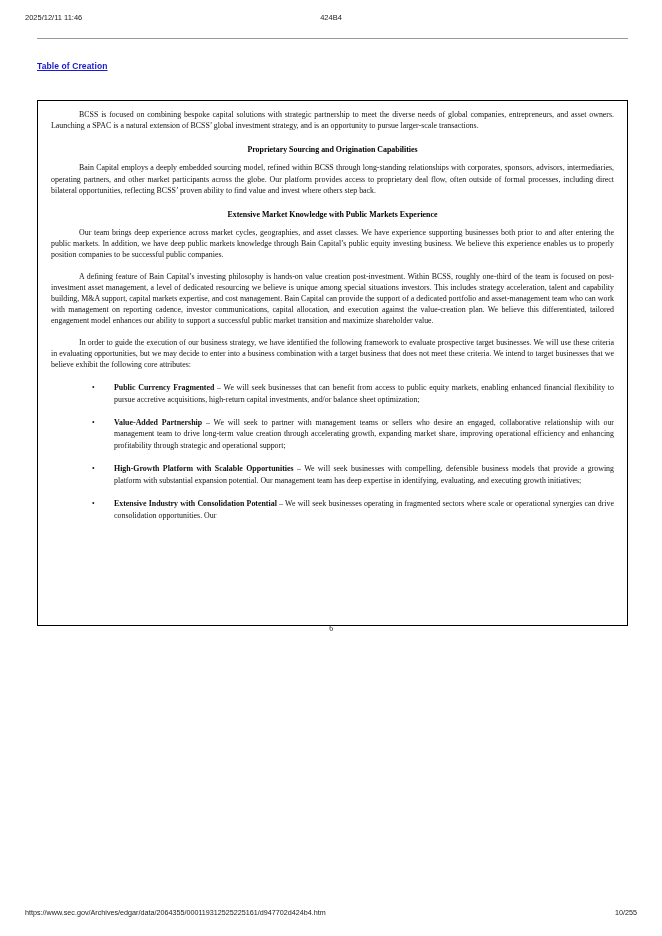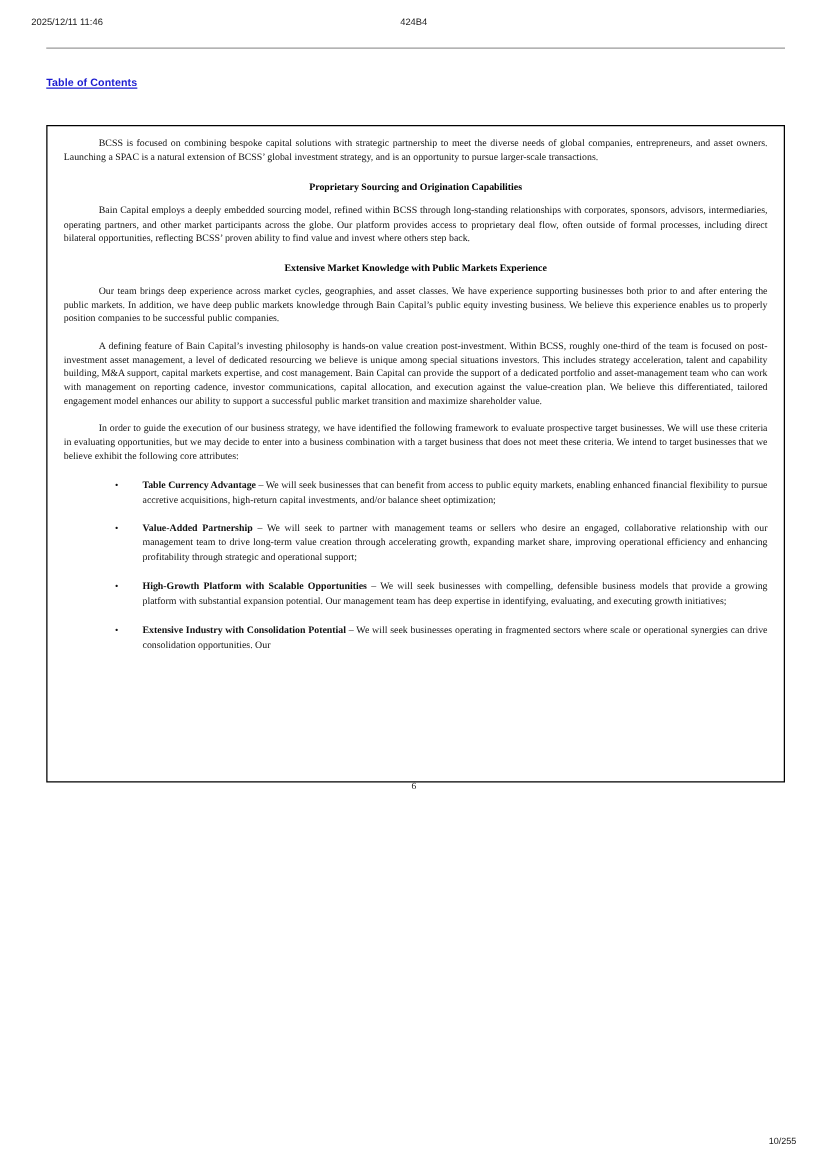--- a/index.html
+++ b/index.html
@@ -173,41 +173,41 @@
 </head>
 <body>
 
 <div class="print-header">
   <span class="ph-left">2025/12/11 11:46</span>
   <span class="ph-center">424B4</span>
 </div>
 
 <div class="header-rule"></div>
 
-<a class="toc-link" href="#">Table of Contents</a>
+<a class="toc-link" href="#">Table of Creation</a>
 
 <div class="page-box">
   <div class="page-inner">
 
     <p class="body-para">BCSS is focused on combining bespoke capital solutions with strategic partnership to meet the diverse needs of global companies, entrepreneurs, and asset owners. Launching a SPAC is a natural extension of BCSS’ global investment strategy, and is an opportunity to pursue larger-scale transactions.</p>
 
     <h3 class="sec-head-italic">Proprietary Sourcing and Origination Capabilities</h3>
     <p class="body-para">Bain Capital employs a deeply embedded sourcing model, refined within BCSS through long-standing relationships with corporates, sponsors, advisors, intermediaries, operating partners, and other market participants across the globe. Our platform provides access to proprietary deal flow, often outside of formal processes, including direct bilateral opportunities, reflecting BCSS’ proven ability to find value and invest where others step back.</p>
 
     <h3 class="sec-head-italic">Extensive Market Knowledge with Public Markets Experience</h3>
     <p class="body-para">Our team brings deep experience across market cycles, geographies, and asset classes. We have experience supporting businesses both prior to and after entering the public markets. In addition, we have deep public markets knowledge through Bain Capital’s public equity investing business. We believe this experience enables us to properly position companies to be successful public companies.</p>
 
     <p class="body-para">A defining feature of Bain Capital’s investing philosophy is hands-on value creation post-investment. Within BCSS, roughly one-third of the team is focused on post-investment asset management, a level of dedicated resourcing we believe is unique among special situations investors. This includes strategy acceleration, talent and capability building, M&amp;A support, capital markets expertise, and cost management. Bain Capital can provide the support of a dedicated portfolio and asset-management team who can work with management on reporting cadence, investor communications, capital allocation, and execution against the value-creation plan. We believe this differentiated, tailored engagement model enhances our ability to support a successful public market transition and maximize shareholder value.</p>
 
     <p class="body-para">In order to guide the execution of our business strategy, we have identified the following framework to evaluate prospective target businesses. We will use these criteria in evaluating opportunities, but we may decide to enter into a business combination with a target business that does not meet these criteria. We intend to target businesses that we believe exhibit the following core attributes:</p>
 
     <ul class="criteria-list">
       <li>
         <span class="bullet-mark">•</span>
-        <span class="crit-term">Table Currency Advantage</span><span class="crit-text"> – We will seek businesses that can benefit from access to public equity markets, enabling enhanced financial flexibility to pursue accretive acquisitions, high-return capital investments, and/or balance sheet optimization;</span>
+        <span class="crit-term">Public Currency Fragmented</span><span class="crit-text"> – We will seek businesses that can benefit from access to public equity markets, enabling enhanced financial flexibility to pursue accretive acquisitions, high-return capital investments, and/or balance sheet optimization;</span>
       </li>
       <li>
         <span class="bullet-mark">•</span>
         <span class="crit-term">Value-Added Partnership</span><span class="crit-text"> – We will seek to partner with management teams or sellers who desire an engaged, collaborative relationship with our management team to drive long-term value creation through accelerating growth, expanding market share, improving operational efficiency and enhancing profitability through strategic and operational support;</span>
       </li>
       <li>
         <span class="bullet-mark">•</span>
         <span class="crit-term">High-Growth Platform with Scalable Opportunities</span><span class="crit-text"> – We will seek businesses with compelling, defensible business models that provide a growing platform with substantial expansion potential. Our management team has deep expertise in identifying, evaluating, and executing growth initiatives;</span>
       </li>
       <li>
@@ -215,14 +215,15 @@
         <span class="crit-term">Extensive Industry with Consolidation Potential</span><span class="crit-text"> – We will seek businesses operating in fragmented sectors where scale or operational synergies can drive consolidation opportunities. Our</span>
       </li>
     </ul>
 
   </div>
 </div>
 
 <div class="page-number">6</div>
 
 <div class="print-footer">
+  <span class="pf-left">https://www.sec.gov/Archives/edgar/data/2064355/000119312525225161/d947702d424b4.htm</span>
   <span class="pf-right">10/255</span>
 </div>
 
 </body></html>

